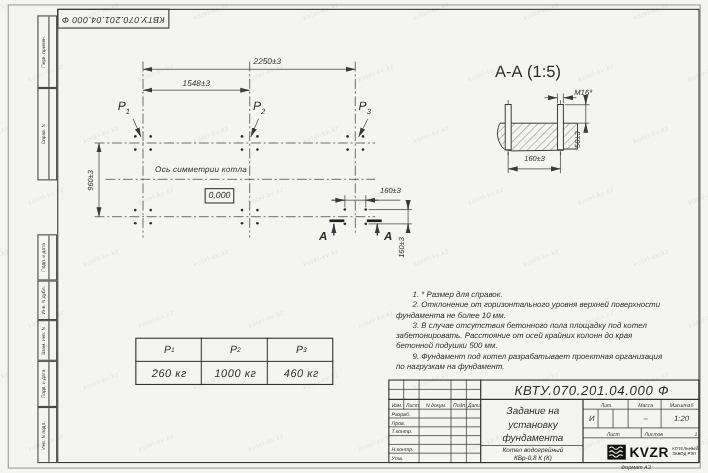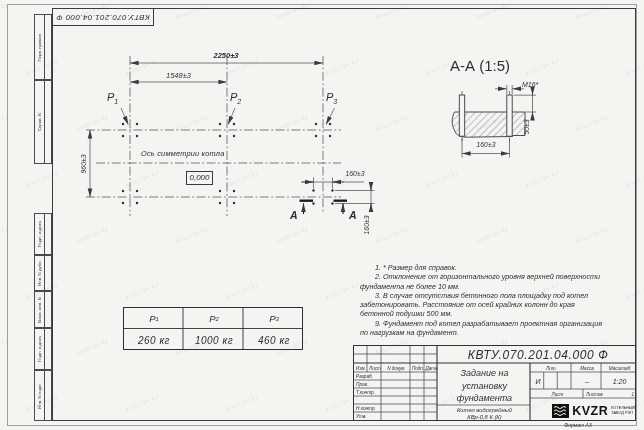--- a/index.html
+++ b/index.html
@@ -297,21 +297,21 @@
         <path d="M530 398 H636"></path>
         <path d="M437 405 H530"></path>
     </g>
     <g stroke="#333" stroke-width="1.1" fill="none">
       <path d="M437 345 V421"></path>
         <path d="M530 363 V421"></path>
         <path d="M353 363 H636"></path>
     </g>
   </svg>
 
-  <div class="dimt layer1" style="left:196px;top:51px;width:60px;font-weight:bold;">2250±3</div>
+  <div class="dimt layer1" style="left:213px;top:51px;width:60px;">2250±3</div>
   <div class="dimt layer1" style="left:150px;top:70.5px;width:57px;">1548±3</div>
   <div class="vpin d layer1" style="left:82.5px;top:163.5px;">
       <span>960±3</span>
     </div>
   <div class="dimt layer1" style="left:342px;top:169.5px;width:26px;font-size:6.8px;">160±3</div>
   <div class="vpin d layer1" style="left:365.5px;top:225px;">
       <span>160±3</span>
     </div>
 
   <div class="plbl layer1" style="left:107px;top:91px;"><span>P</span><sub>1</sub></div>

